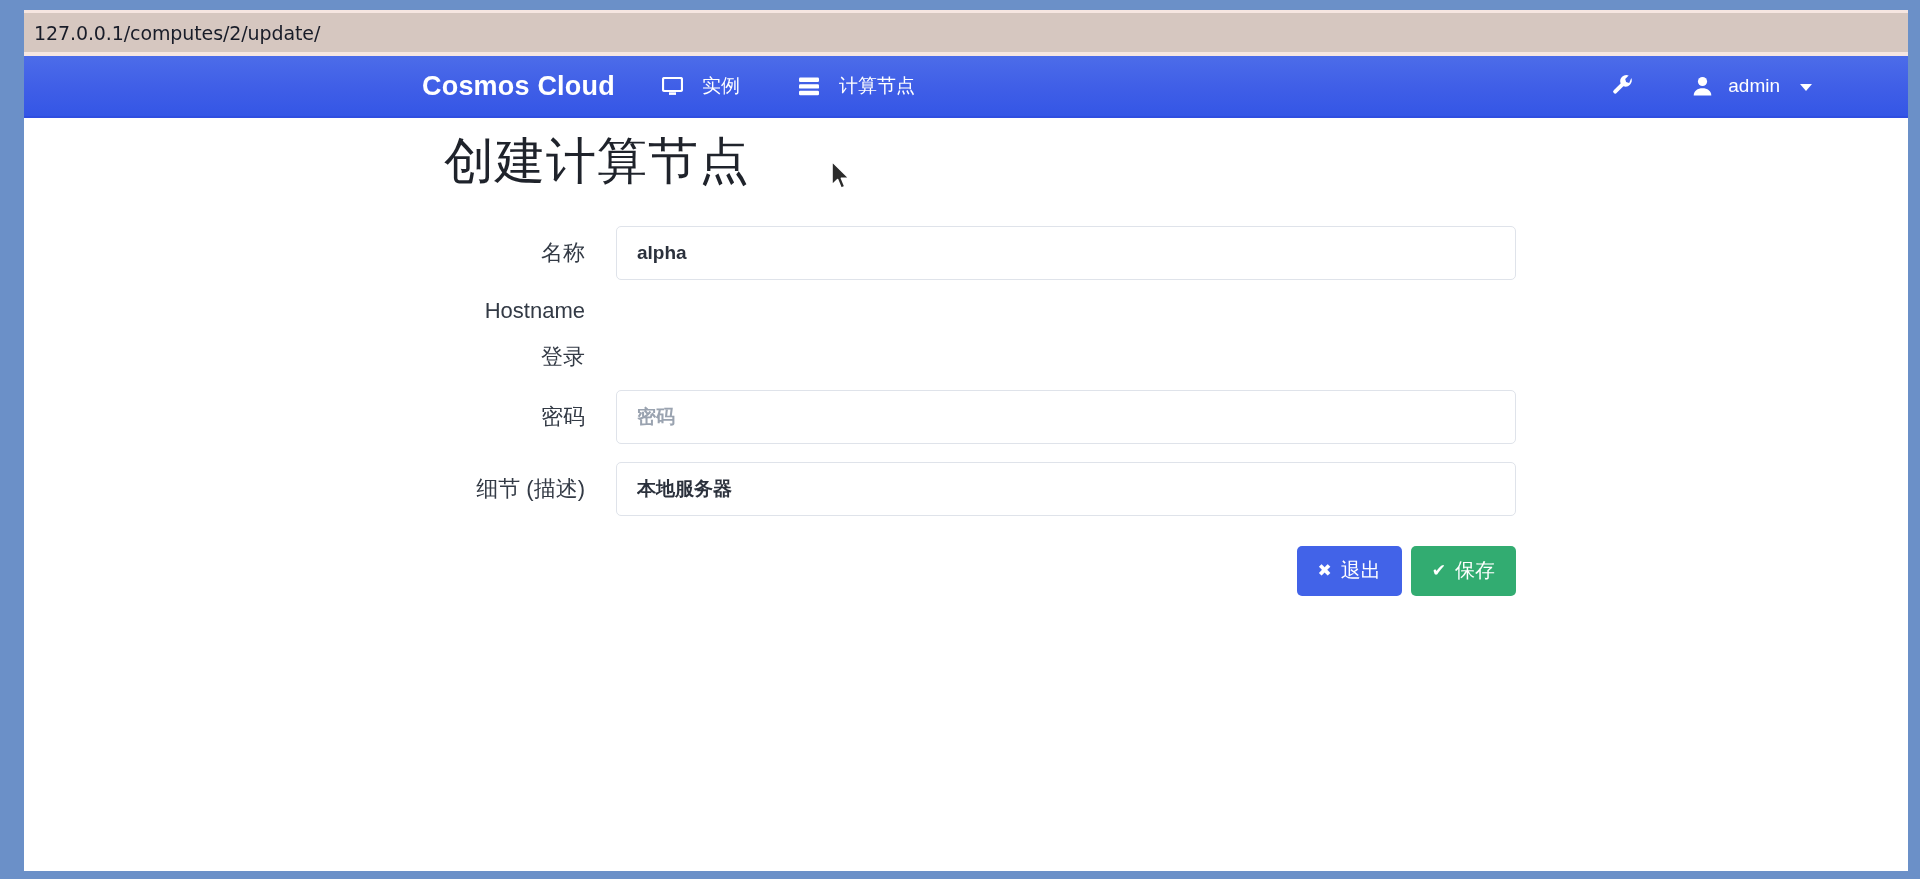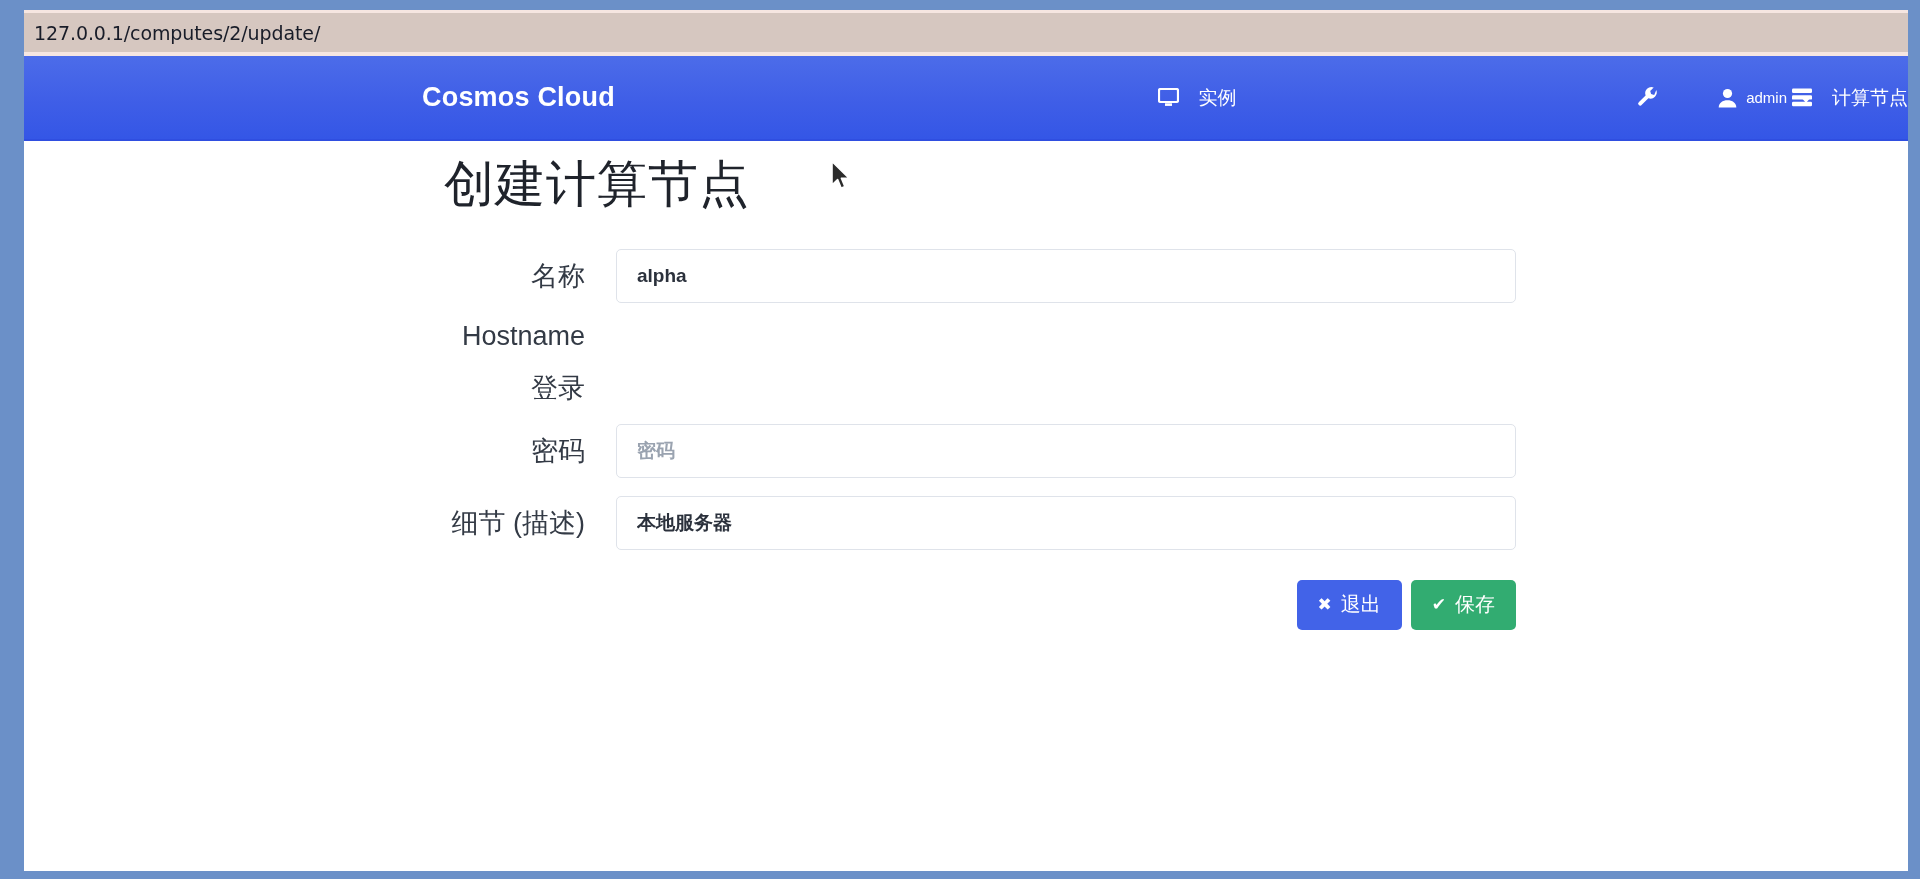--- a/index.html
+++ b/index.html
@@ -44,27 +44,26 @@
   #url-text {
     font-size: 19px;
     color: #181c28;
     font-family: "DejaVu Sans", "Liberation Sans", sans-serif;
     letter-spacing: -0.1px;
     white-space: nowrap;
   }
 
   
   #navbar {
-    height: 85px;
+    height: 62px;
     background: linear-gradient(180deg, #4c6ce9 0%, #3f5ee7 55%, #3456e6 100%);
     display: flex;
     align-items: center;
     position: relative;
     border-bottom: 2px solid #2f4ee0;
-    justify-content: space-between;
   }
   #brand {
     color: #ffffff;
     font-size: 27px;
     font-weight: bold;
     margin-left: 398px;
     letter-spacing: 0.2px;
     white-space: nowrap;
   }
   .nav-link {
@@ -91,23 +90,23 @@
   }
   #wrench-btn {
     display: flex;
     align-items: center;
     cursor: pointer;
     padding: 0 6px;
   }
   #user-menu {
     display: flex;
     align-items: center;
-    gap: 9px;
+    gap: 16px;
     color: #ffffff;
-    font-size: 15px;
+    font-size: 19px;
     cursor: pointer;
     margin-left: 52px;
     margin-right: 96px;
   }
   #caret {
     width: 0; height: 0;
     border-left: 6px solid transparent;
     border-right: 6px solid transparent;
     border-top: 7px solid #ffffff;
     margin-left: 4px;
@@ -137,21 +136,21 @@
   }
   .form-row {
     display: flex;
     align-items: center;
     margin-bottom: 18px;
   }
   .form-label {
     width: 592px;
     text-align: right;
     padding-right: 31px;
-    font-size: 27px;
+    font-size: 22px;
     color: #333a45;
     white-space: nowrap;
   }
   .form-control {
     width: 900px;
     height: 54px;
     border: 1px solid #dfe3ea;
     border-radius: 5px;
     background: #ffffff;
     font-size: 19px;

